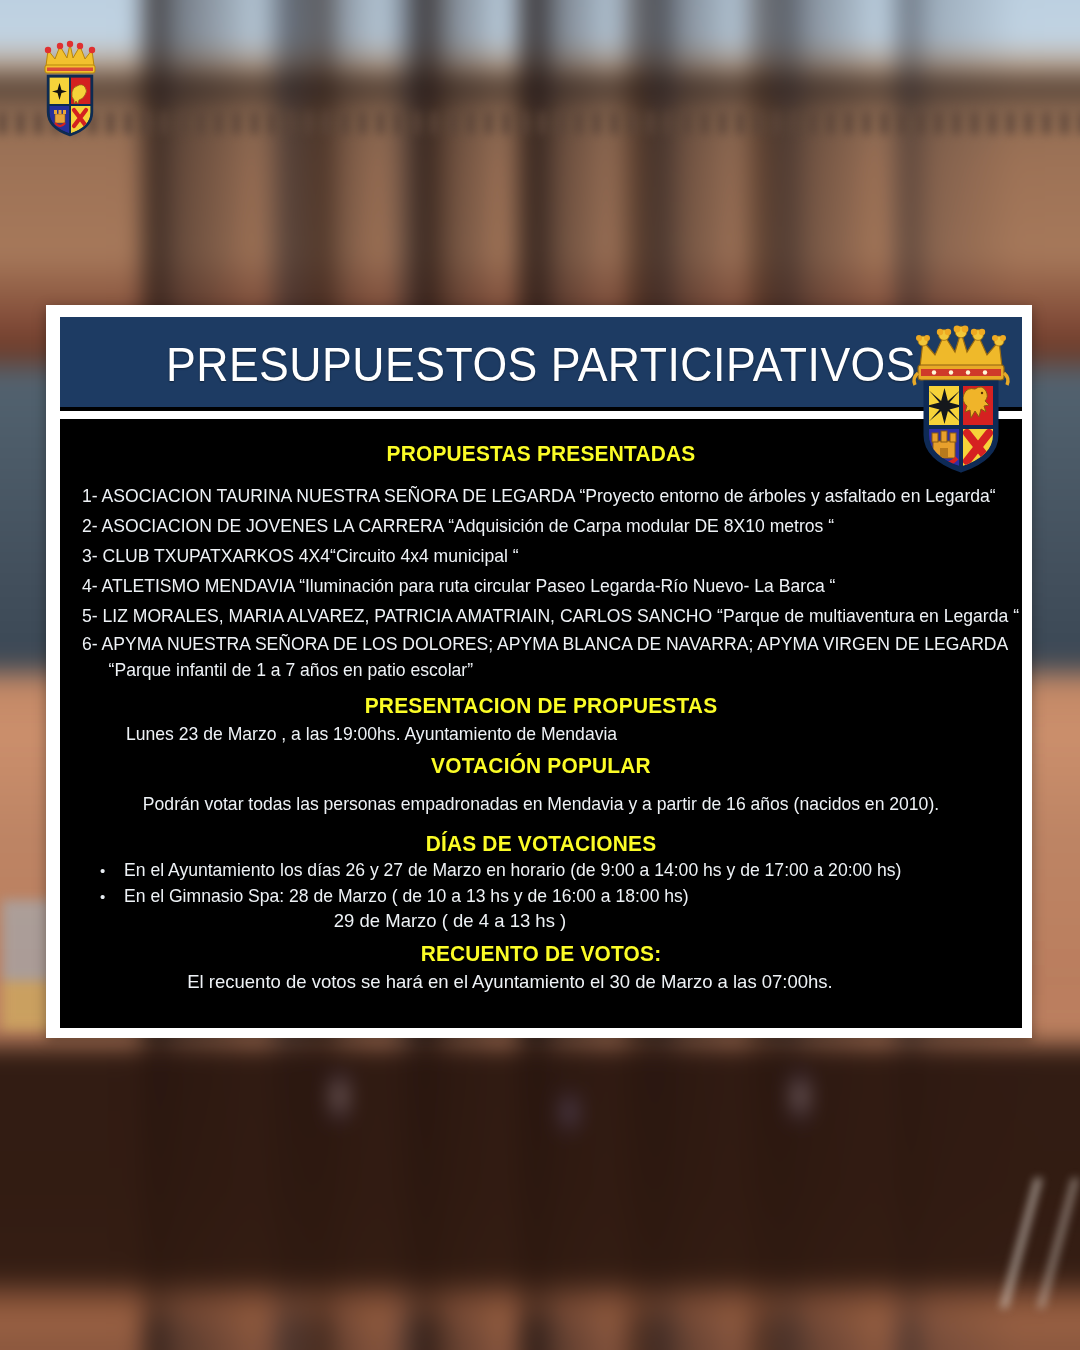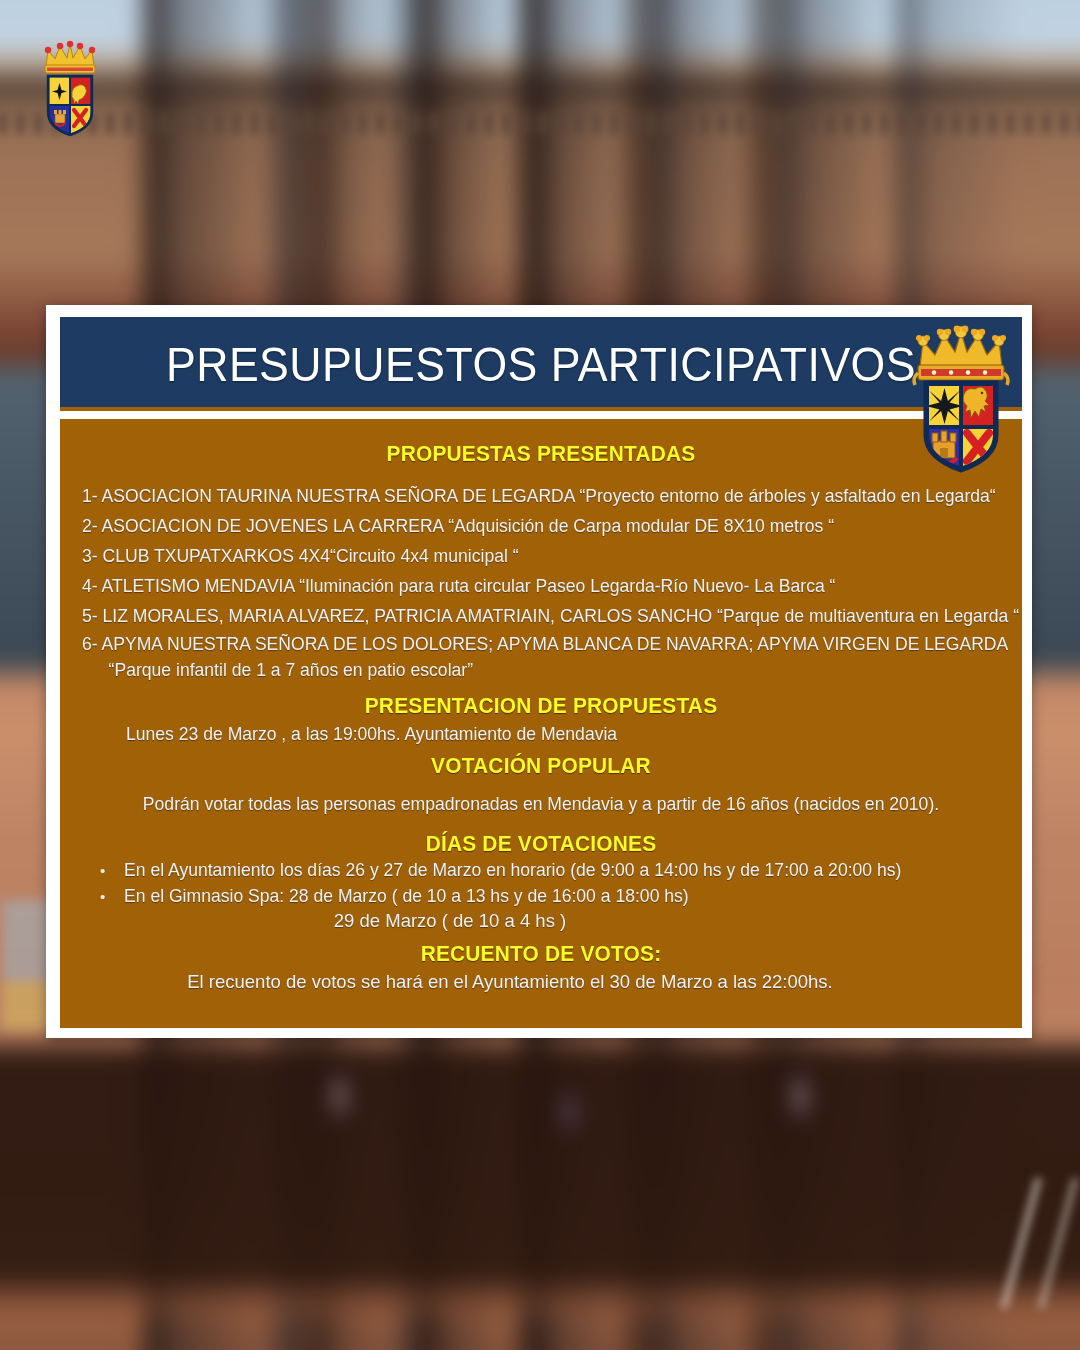--- a/index.html
+++ b/index.html
@@ -117,21 +117,21 @@
     left: 46px; top: 305px;
     width: 986px; height: 733px;
     background: #ffffff;
     box-shadow: 0 3px 12px rgba(0,0,0,.35);
     z-index: 10;
   }
   #panel-inner {
     position: absolute;
     left: 14px; top: 12px;
     width: 962px; height: 711px;
-    background: #a16207;
+    background: #000000;
   }
   
   #title-bar {
     position: absolute; left: 0; top: 0; width: 962px; height: 90px;
     background: #1d3b63;
   }
   #poster-title {
     position: absolute;
     left: 0; top: 20px; width: 962px;
     text-align: center;
@@ -363,24 +363,24 @@
           <div class="bullet-row">
             <span class="bullet-dot">•</span>
             <span class="body-line">En el Ayuntamiento los días 26 y 27 de Marzo en horario (de 9:00 a 14:00 hs y de 17:00 a 20:00 hs)</span>
           </div>
           <div class="bullet-row">
             <span class="bullet-dot">•</span>
             <span class="body-line">En el Gimnasio Spa: 28 de Marzo ( de 10 a 13 hs y de 16:00 a 18:00 hs)</span>
           </div>
         </div>
         <div id="dias-extra">
-          <span class="body-line">29 de Marzo ( de 10 a 4 hs  )</span>
+          <span class="body-line">29 de Marzo ( de 4 a 13 hs  )</span>
         </div>
 
         <div id="sec-recuento" class="h-yellow">RECUENTO DE VOTOS:</div>
         <div id="line-recuento">
-          <span class="body-line">El recuento de votos se  hará en el Ayuntamiento el   30 de Marzo a las 22:00hs.</span>
+          <span class="body-line">El recuento de votos se  hará en el Ayuntamiento el   30 de Marzo a las 07:00hs.</span>
         </div>
 
       </div>
     </div>
   </div>
 </div>
 
 </body></html>

